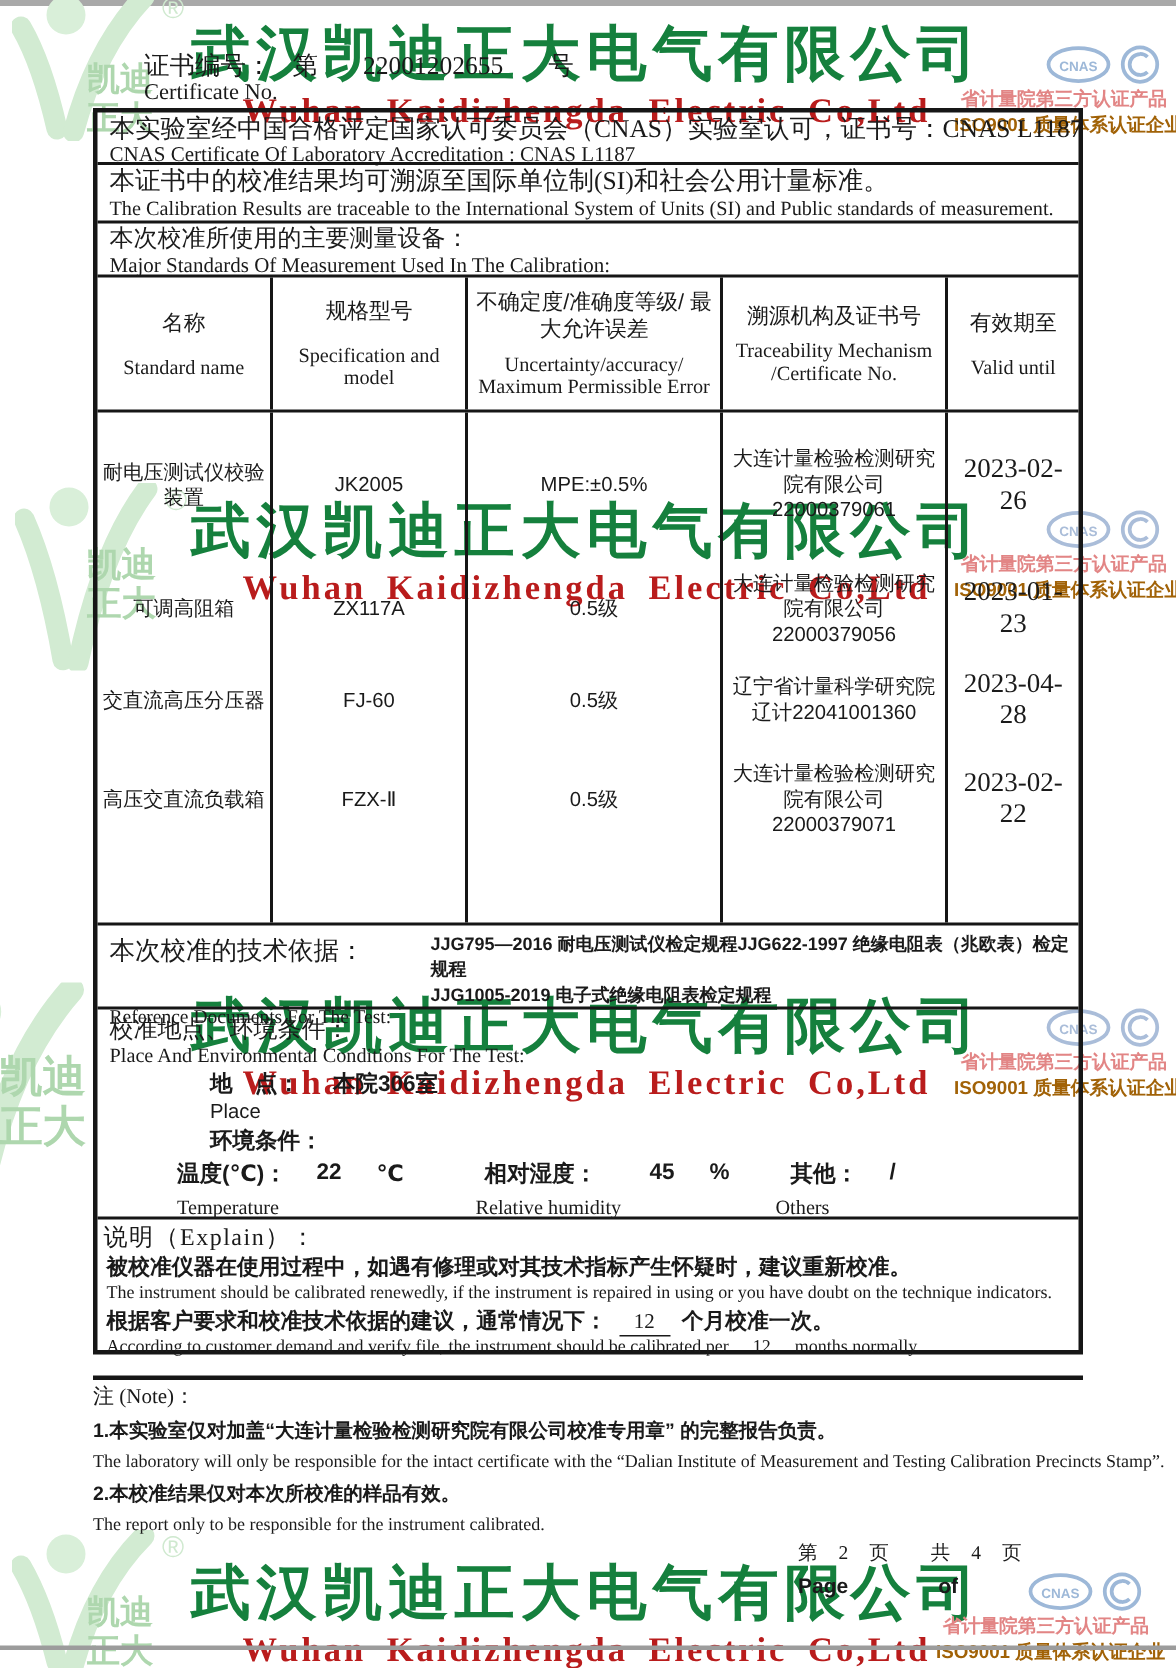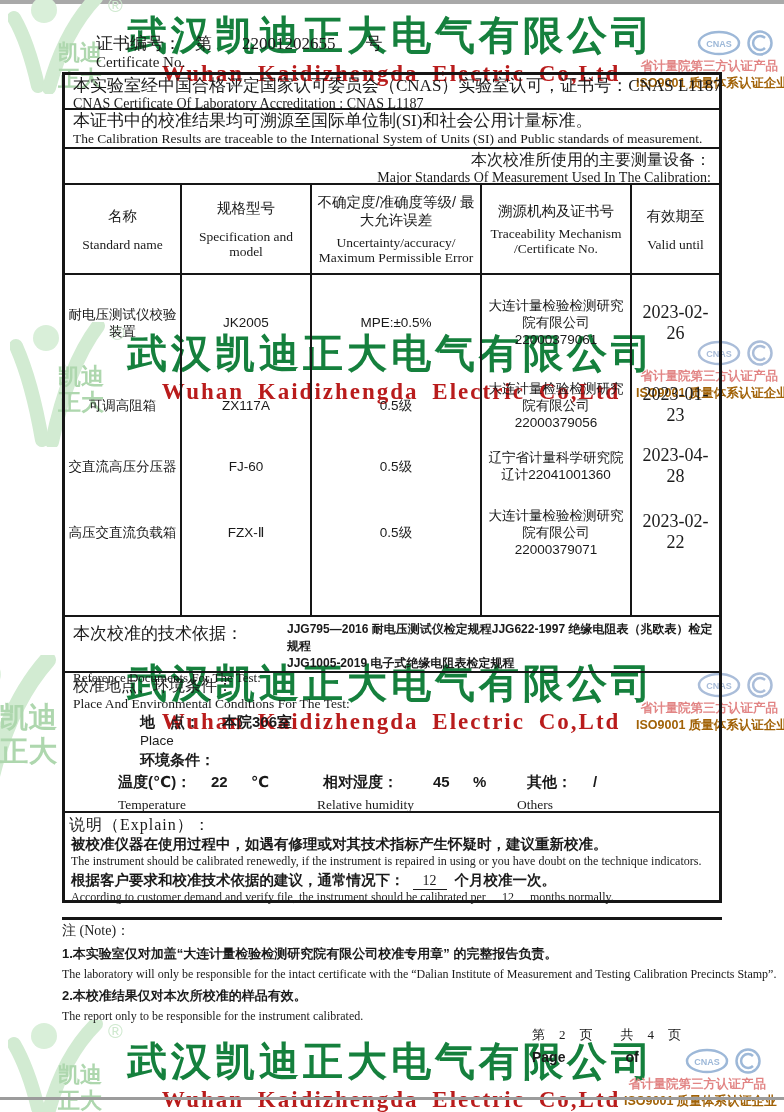--- a/index.html
+++ b/index.html
@@ -35,21 +35,21 @@
     position:absolute; left:62px; top:72px; width:660px; height:831px;
     border:3px solid #161616; z-index:1; background:transparent;
     display:flex; flex-direction:column;
   }
   .sec { position:relative; padding:1px 8px 0 8px; }
   .bb { border-bottom:2px solid #161616; }
   .cn-serif { font-size:17px; line-height:20px; white-space:nowrap; }
   .en-serif { font-size:14px; line-height:15px; white-space:nowrap; }
   .sec-accred { height:35px; }
   .sec-trace  { height:39px; }
-  .sec-equip  { height:34px;text-align:right; }
+  .sec-equip  { height:34px; }
 
   
   .tbl { border-top:2px solid #161616; border-bottom:2px solid #161616;
          font-family:"Liberation Sans","DejaVu Sans",sans-serif; }
   .tr { display:grid; grid-template-columns:117px 130px 170px 150px 1fr; }
   .td { border-right:2px solid #161616; display:flex; flex-direction:column;
         align-items:center; justify-content:center; text-align:center; padding:2px 3px; }
   .td:last-child { border-right:none; }
   .tr-head { height:90px; border-bottom:2px solid #161616; }
   .tr-head .h-cn { font-size:14.5px; line-height:18px; }

